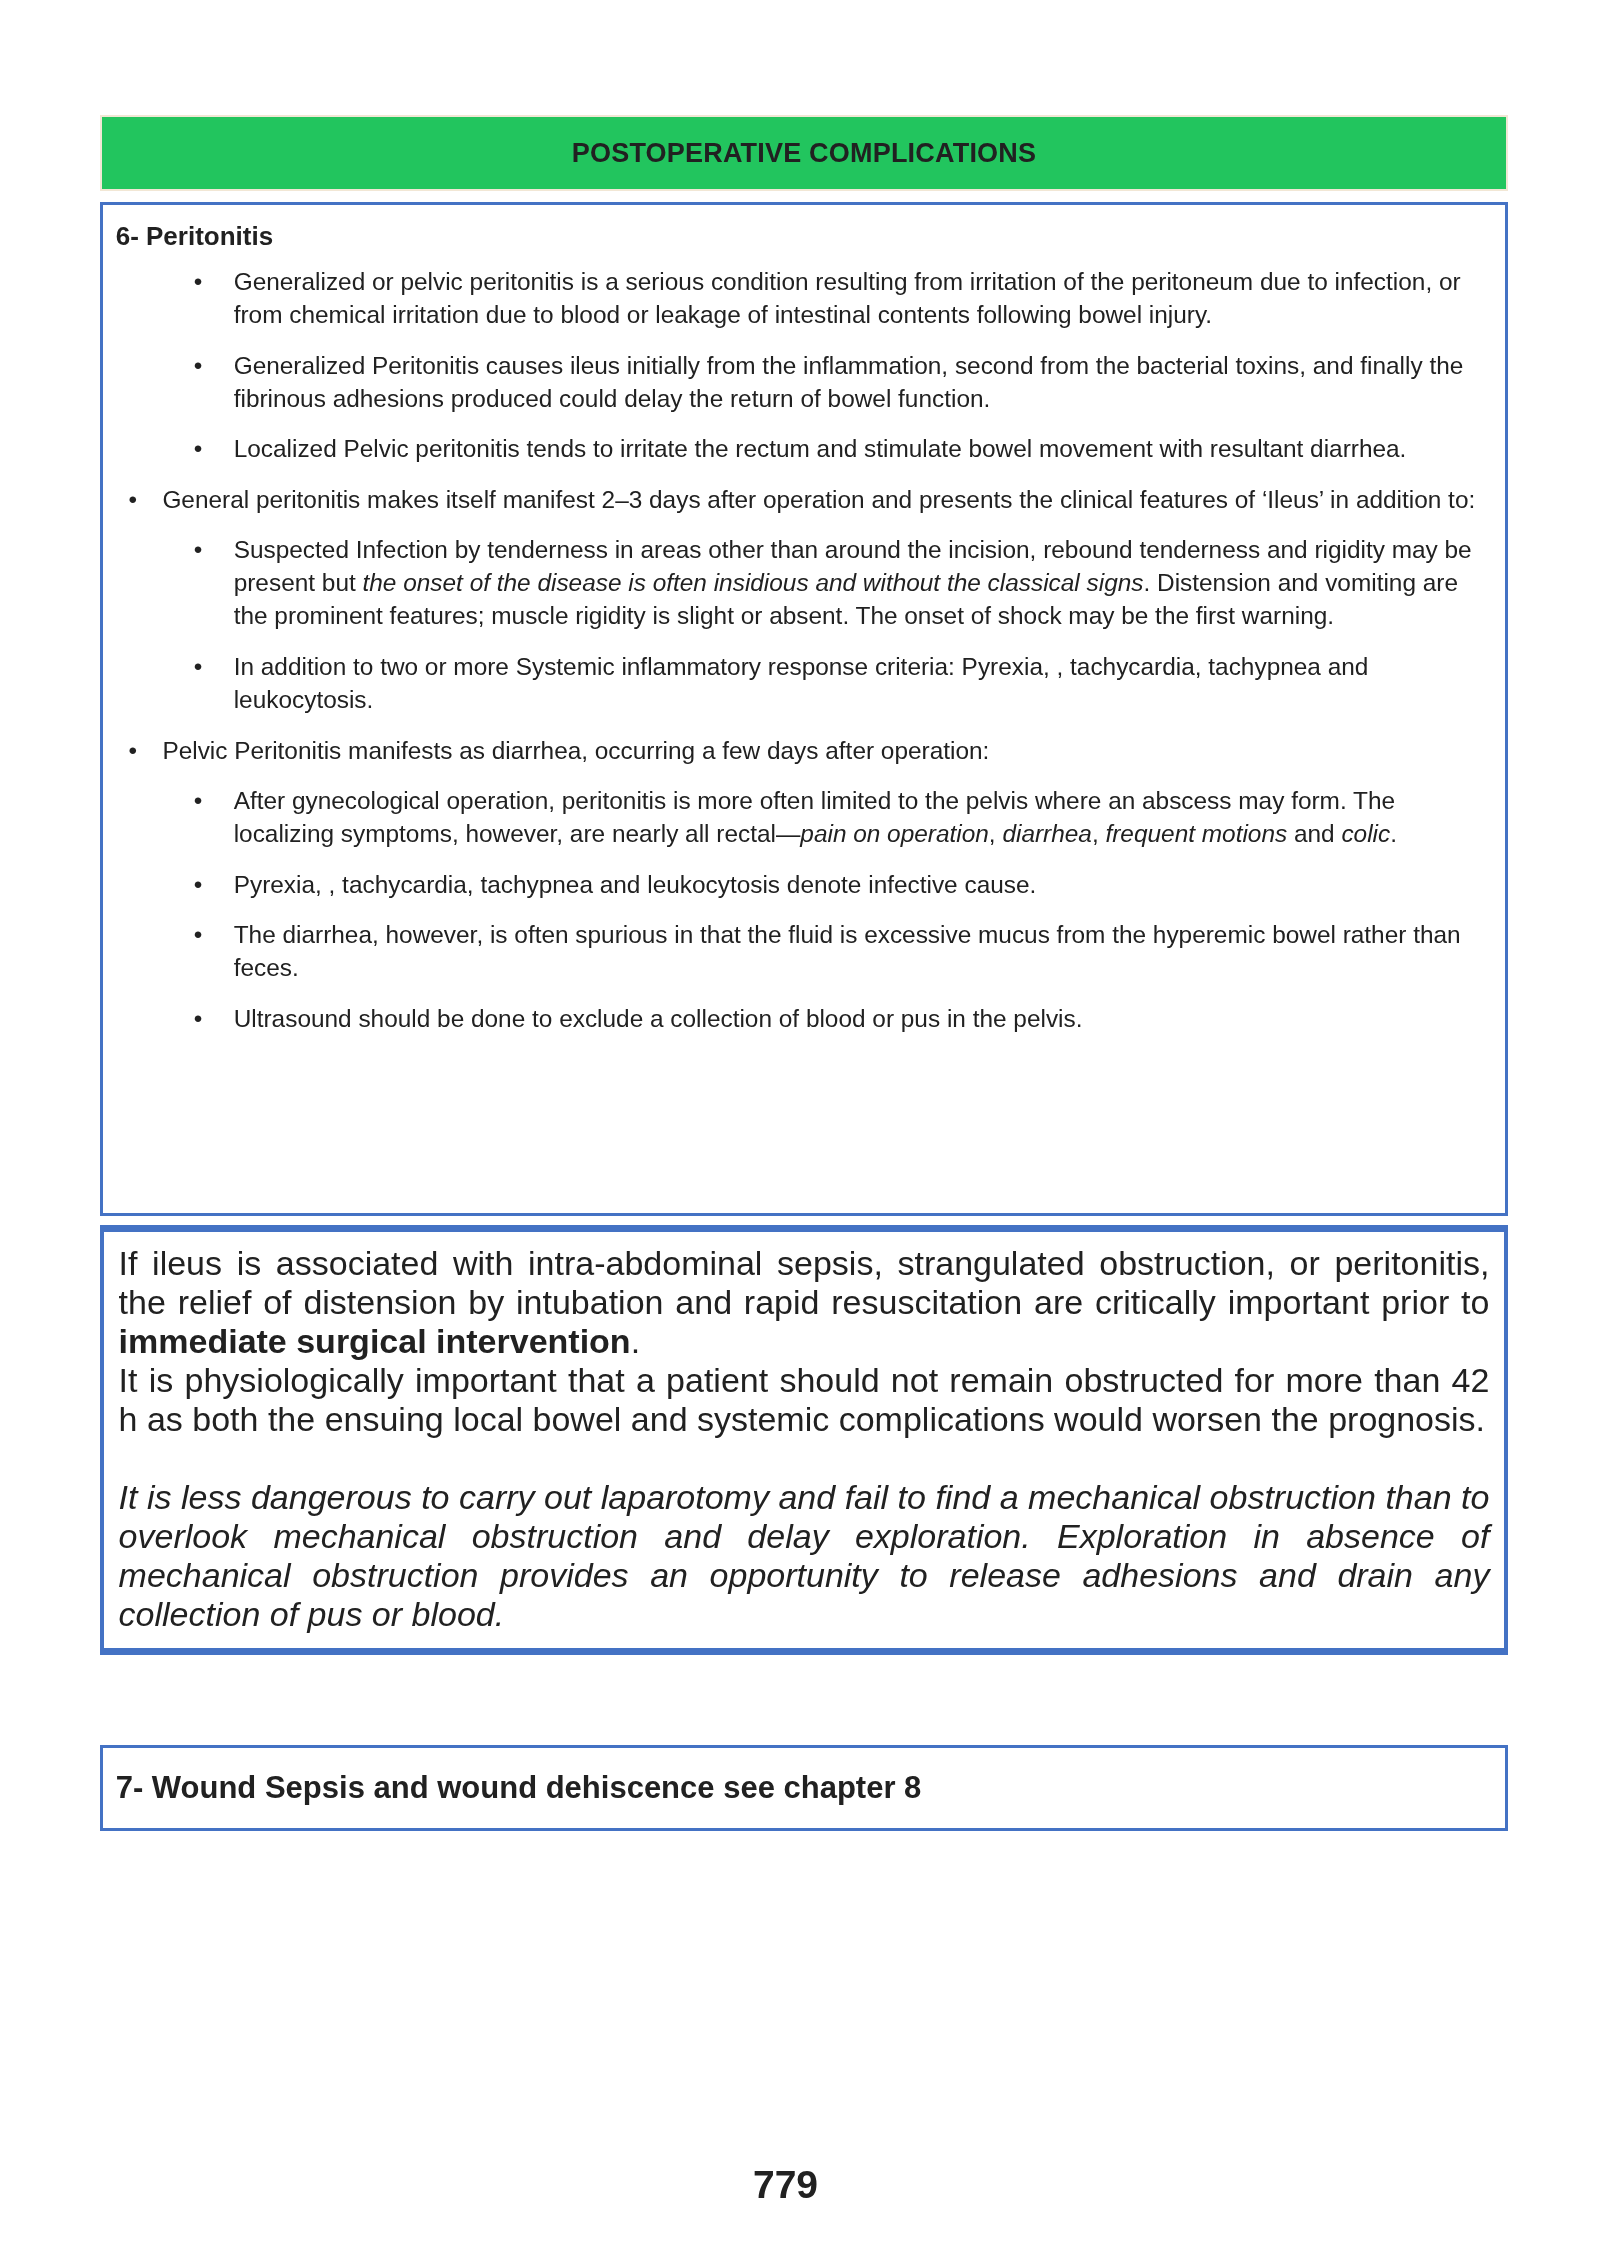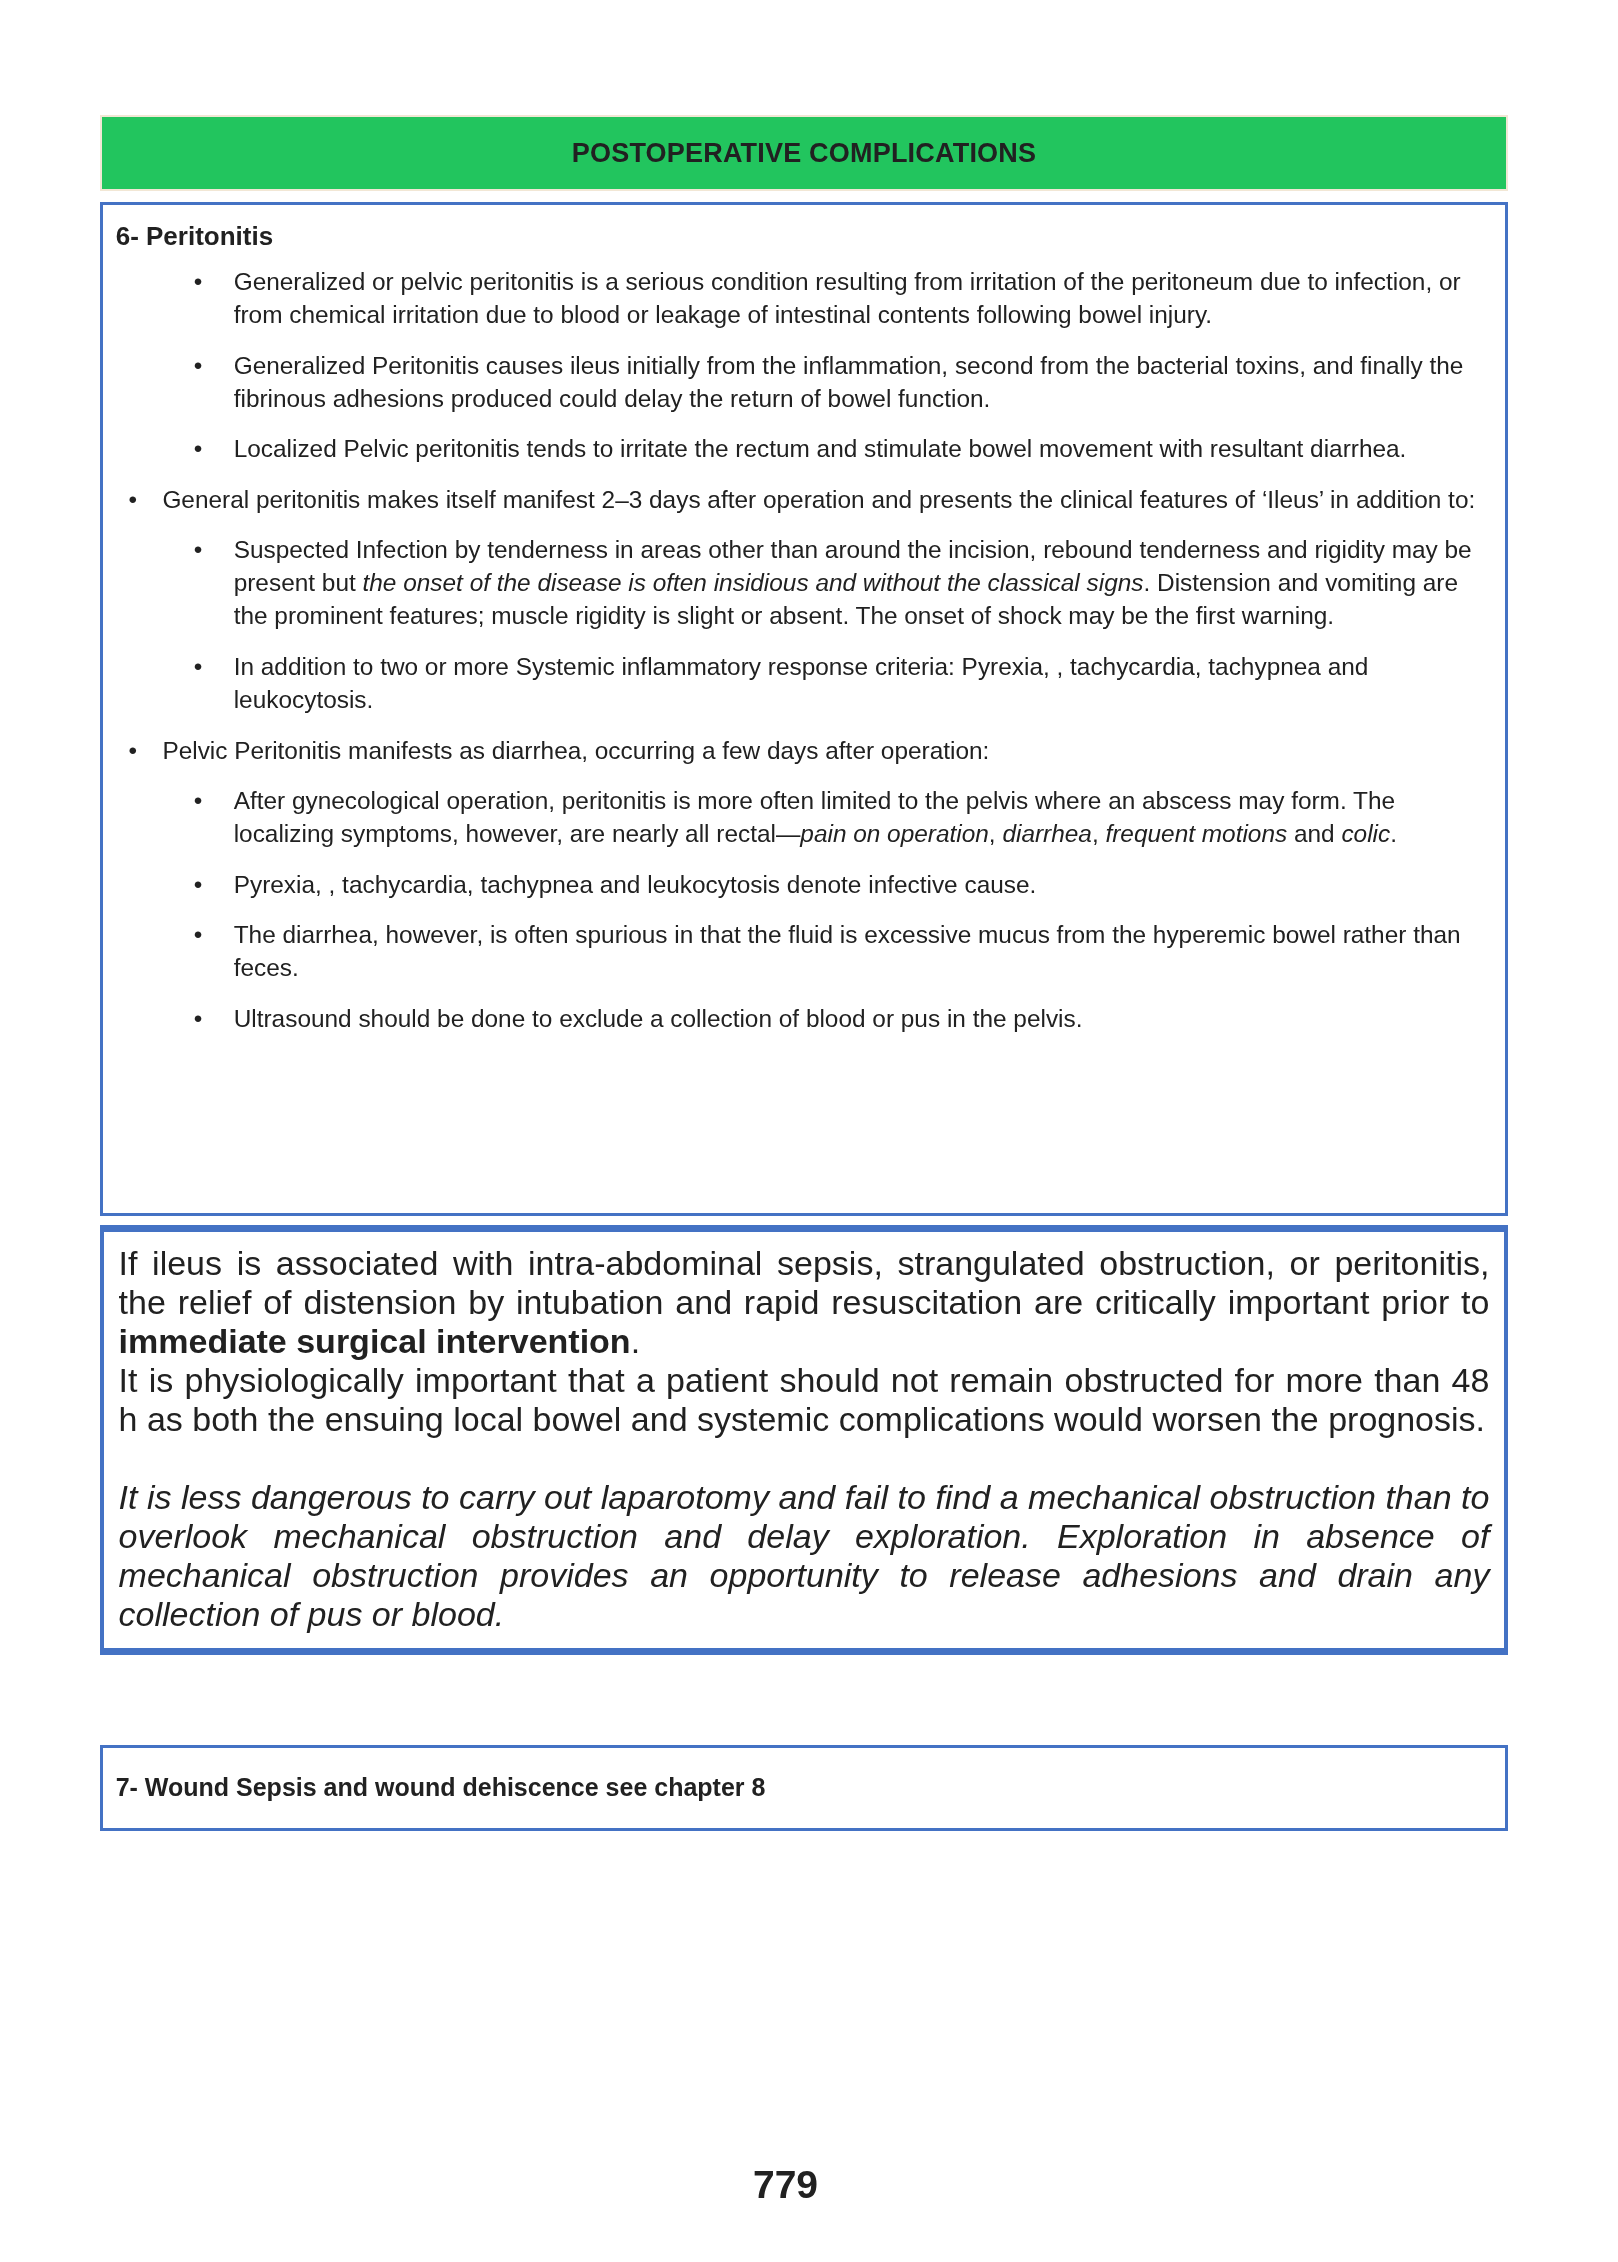--- a/index.html
+++ b/index.html
@@ -28,21 +28,21 @@
   .dot::before{content:"\2022";}
   .txt{flex:1;}
   .box2{
     margin-top:9.8px;min-height:378px;border-width:7.8px 4.9px;
     padding:11.7px 14.6px 13.7px 14.6px;font-size:34px;line-height:39px;
     text-align:justify;
   }
   .box2 p{margin:0;}
   .box2 .p-italic{font-style:italic;margin-top:39px;}
   .box3{margin-top:90px;height:86px;display:flex;align-items:center;padding-left:12.7px;}
-  .box3 .heading{font-size:25px;margin:0;}
+  .box3 .heading{font-size:31px;margin:0;}
   .footer{
     position:absolute;top:2163px;left:0;width:1571px;text-align:center;
     font-weight:bold;font-size:39px;
   }
   i{font-style:italic;}
   b{font-weight:bold;}
 </style>
 </head>
 <body>
 
@@ -106,21 +106,21 @@
     </div>
 
     <div class="li l2">
       <span class="dot"></span>
       <div class="txt"><span>Ultrasound should be done to exclude a collection of blood or pus in the pelvis.</span></div>
     </div>
   </section>
 
   <section class="box box2">
     <p><span>If ileus is associated with intra-abdominal sepsis, strangulated obstruction, or peritonitis, the relief of distension by intubation and rapid resuscitation are critically important prior to </span><b>immediate surgical intervention</b><span>.</span></p>
-    <p>It is physiologically important that a patient should not remain obstructed for more than 48 h as both the ensuing local bowel and systemic complications would worsen the prognosis.</p>
+    <p>It is physiologically important that a patient should not remain obstructed for more than 42 h as both the ensuing local bowel and systemic complications would worsen the prognosis.</p>
     <p class="p-italic">It is less dangerous to carry out laparotomy and fail to find a mechanical obstruction than to overlook mechanical obstruction and delay exploration. Exploration in absence of mechanical obstruction provides an opportunity to release adhesions and drain any collection of pus or blood.</p>
   </section>
 
   <section class="box box3">
     <div class="heading">7- Wound Sepsis and wound dehiscence see chapter 8</div>
   </section>
 
 </div>
 
 <div class="footer">779</div>

